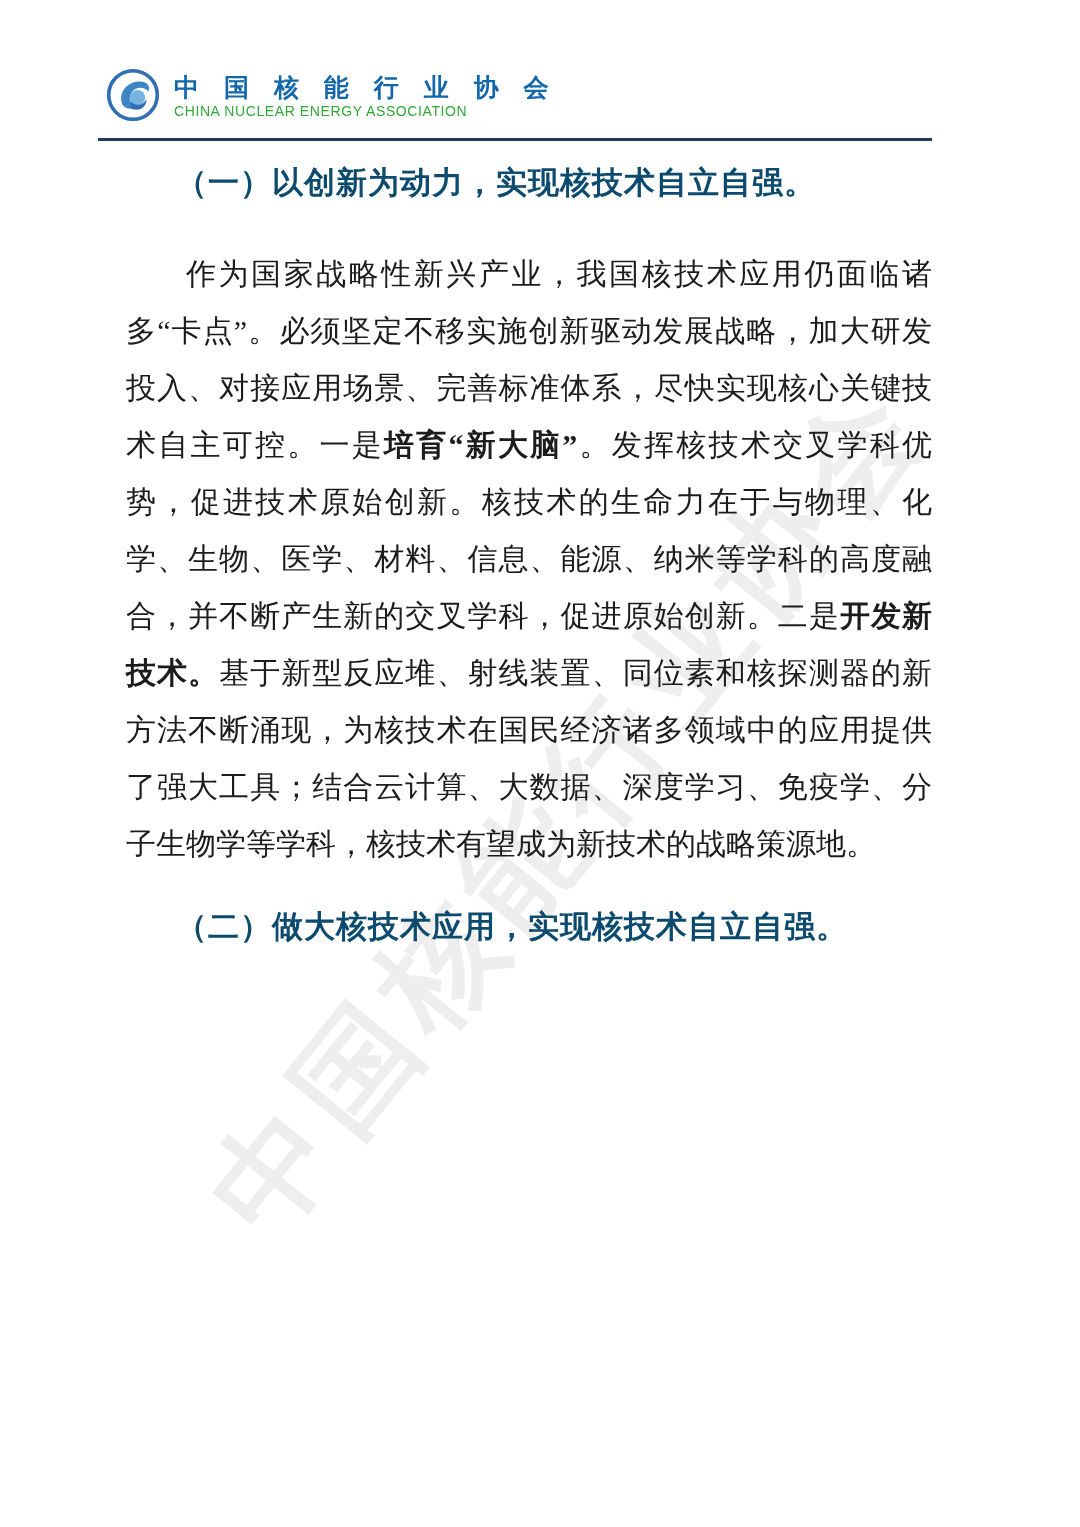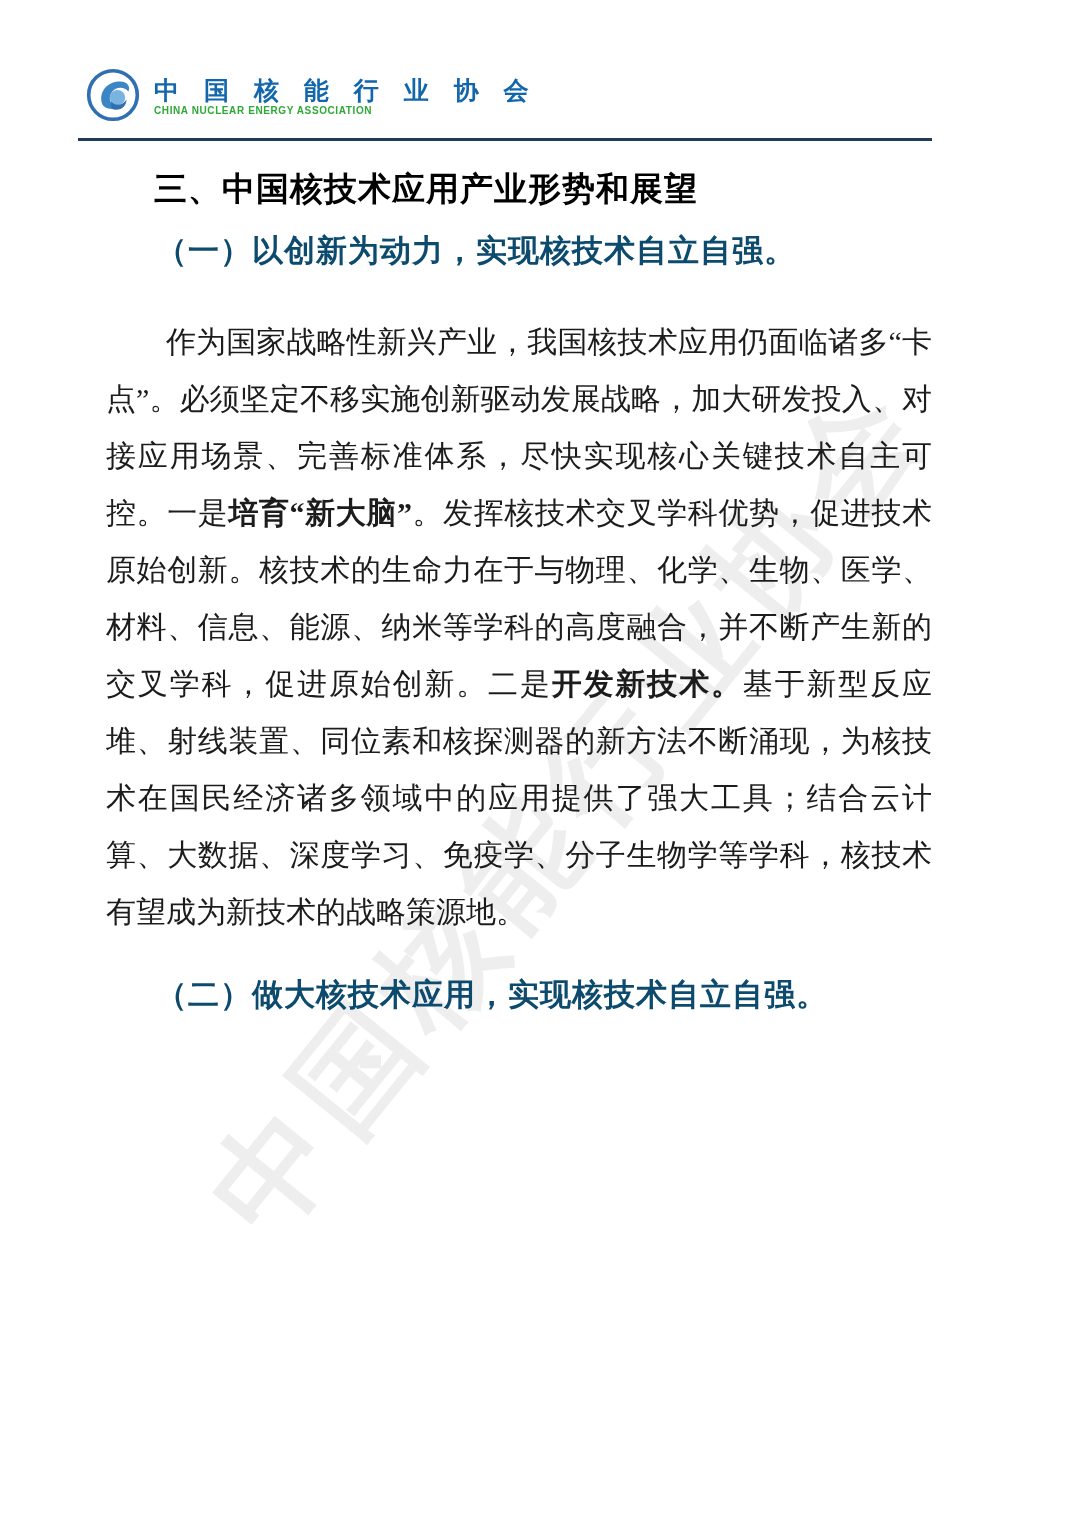--- a/index.html
+++ b/index.html
@@ -6,35 +6,35 @@
   body{
     width:1080px;height:1527px;
     background:#ffffff;
     position:relative;
     overflow:hidden;
     font-family:"Liberation Serif","DejaVu Serif",serif;
     color:#1e1e1e;
   }
   .page{
     position:absolute;inset:0;
-    padding:68px 148px 0 78px;
+    padding:68px 148px 0 98px;
     box-sizing:border-box;
     z-index:1;
   }
   
   .brand{display:flex;align-items:center;gap:14px;margin-left:8px;}
   .brand-logo{flex:0 0 auto;}
   .brand-cn{
     font-family:"Liberation Sans","DejaVu Sans",sans-serif;
     font-weight:bold;font-size:25px;letter-spacing:9px;
     color:#1266ab;line-height:1.1;white-space:nowrap;
   }
   .brand-en{
     font-family:"Liberation Sans","DejaVu Sans",sans-serif;
-    font-weight:bold;font-size:10px;letter-spacing:0.6px;
+    font-weight:normal;font-size:14px;letter-spacing:0.6px;
     color:#2ea836;line-height:1.3;white-space:nowrap;
   }
   .rule{height:3px;background:#203a5c;margin-top:12px;width:100%;}
   
   .h1{
     font-family:"Liberation Sans","DejaVu Sans",sans-serif;
     font-weight:bold;font-size:33px;line-height:1.25;
     color:#000;margin:27px 0 0 76px;letter-spacing:1px;
   }
   .sub{
@@ -85,21 +85,20 @@
       </span>
       <div>
         <div class="brand-cn">中 国 核 能 行 业 协 会</div>
         <div class="brand-en">CHINA NUCLEAR ENERGY ASSOCIATION</div>
       </div>
     </div>
     <div class="rule"></div>
   </header>
 
   <main>
-    <h1 class="h1">三、中国核技术应用产业形势和展望</h1>
 
     <h2 class="sub sub-1">（一）以创新为动力，实现核技术自立自强。</h2>
     <p class="para para-1"><span>作为国家战略性新兴产业，我国核技术应用仍面临诸多“卡点”。必须坚定不移实施创新驱动发展战略，加大研发投入、对接应用场景、完善标准体系，尽快实现核心关键技术自主可控。一是</span><span class="b">培育“新大脑”</span><span>。发挥核技术交叉学科优势，促进技术原始创新。核技术的生命力在于与物理、化学、生物、医学、材料、信息、能源、纳米等学科的高度融合，并不断产生新的交叉学科，促进原始创新。二是</span><span class="b">开发新技术。</span><span>基于新型反应堆、射线装置、同位素和核探测器的新方法不断涌现，为核技术在国民经济诸多领域中的应用提供了强大工具；结合云计算、大数据、深度学习、免疫学、分子生物学等学科，核技术有望成为新技术的战略策源地。</span></p>
 
     <h2 class="sub sub-2">（二）做大核技术应用，实现核技术自立自强。</h2>
   </main>
 
 </div>
 
 </body></html>

